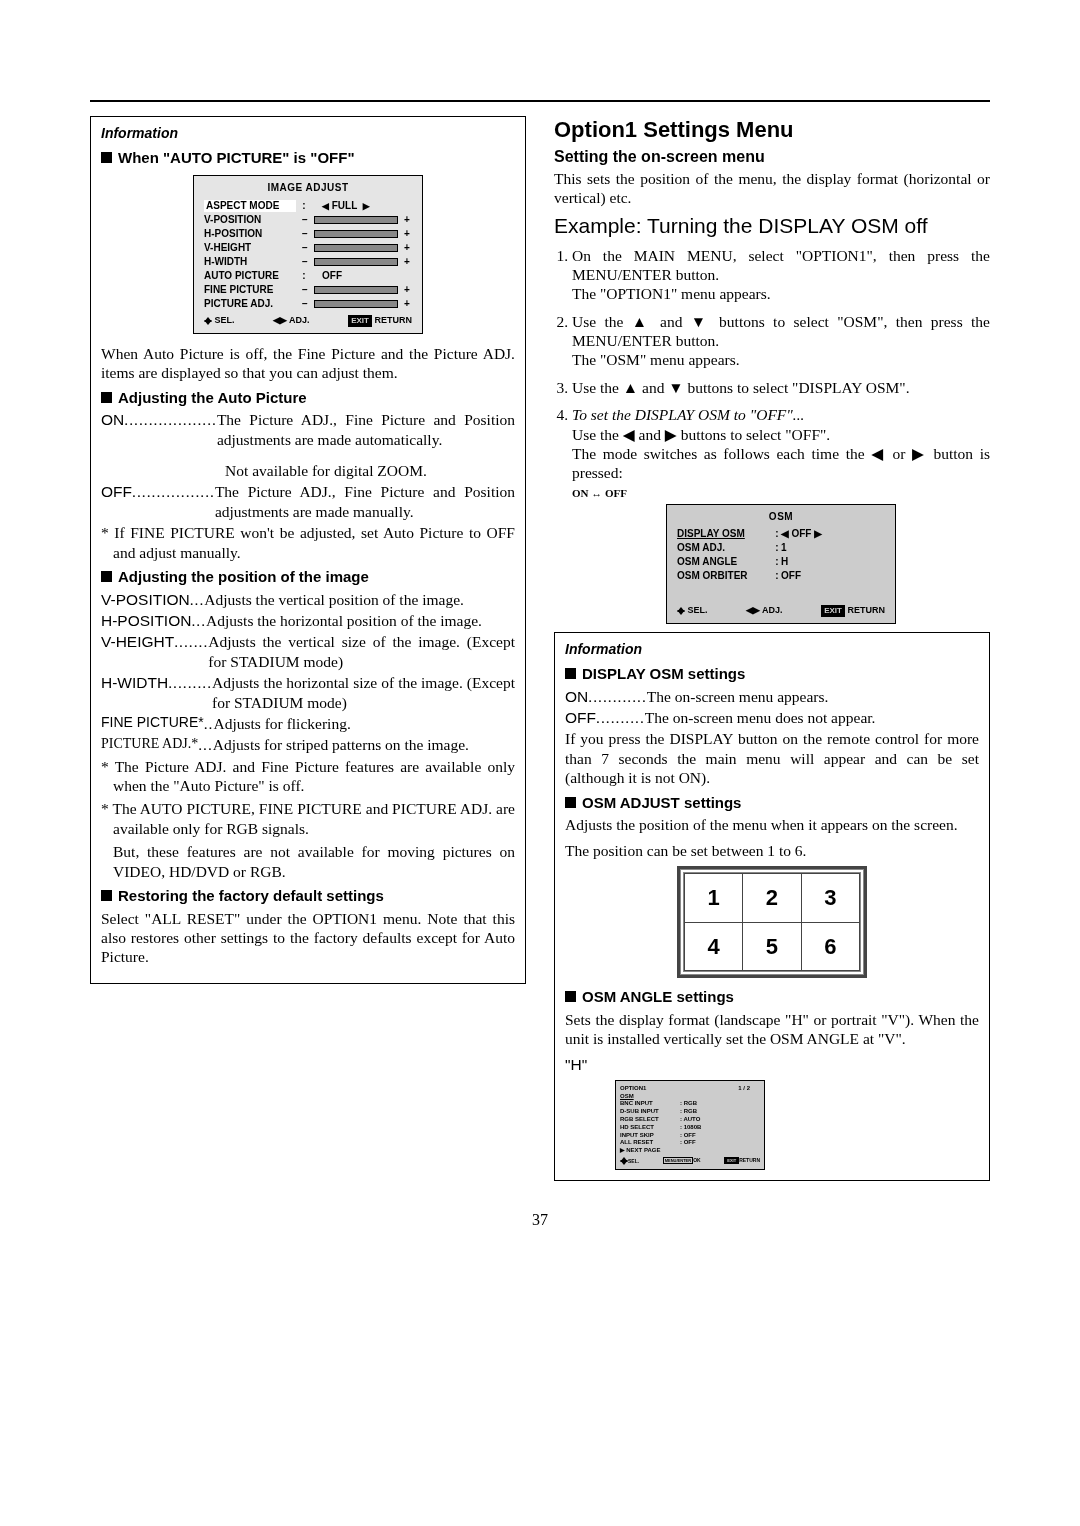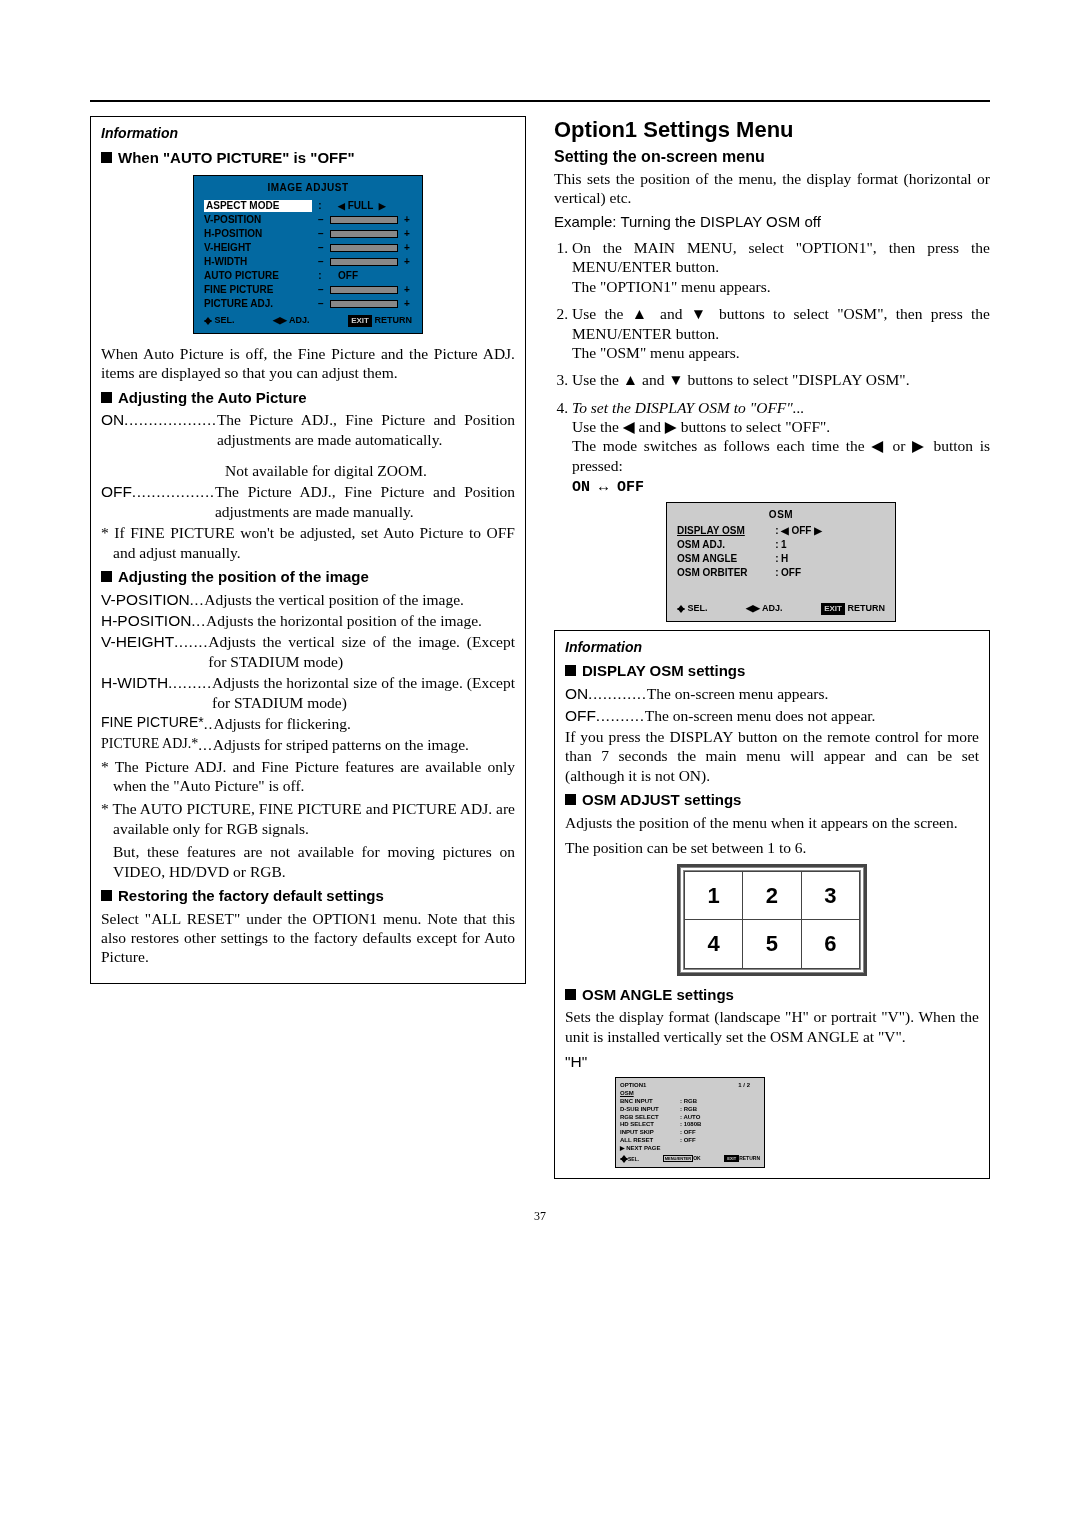--- a/index.html
+++ b/index.html
@@ -15,50 +15,50 @@
   .h2 { font-family:Arial,Helvetica,sans-serif; font-weight:700; font-size:16px; margin-bottom:2px; }
   p { margin-bottom:6px; text-align:justify; }
   .dl { display:flex; margin-bottom:2px; }
   .dl .t { white-space:nowrap; }
   .dl .dots { flex:0 0 auto; letter-spacing:1px; }
   .dl .d { flex:1; text-align:justify; }
   .dl-cont { padding-left:124px; text-align:justify; margin-bottom:2px;margin-top:12px; }
   .note { text-align:justify; margin-bottom:4px; }
   .star { padding-left:12px; text-indent:-12px; }
   .boxed { border:1px solid #000; padding:8px 10px 10px 10px; }
-  .osd { background:#0369a1; border:1px solid #000; padding:6px 10px; font-family:Arial,Helvetica,sans-serif; font-size:10px; font-weight:700; width:230px; margin:8px auto 10px auto; }
+  .osd { background:#e5e5e5; border:1px solid #000; padding:6px 10px; font-family:Arial,Helvetica,sans-serif; font-size:10px; font-weight:700; width:230px; margin:8px auto 10px auto; }
   .osd-title { text-align:center; margin-bottom:4px; letter-spacing:0.5px; }
   .osd-line { display:flex; align-items:center; gap:4px; height:14px; }
-  .osd-lbl { width:108px; }
+  .osd-lbl { width:92px; }
   .osd-lbl.hi { background:#fff; color:#000; padding:0 2px; display:inline-block; }
   .bar { flex:1; height:8px; background:#888; border:1px solid #000; position:relative; }
   .minus,.plus { width:10px; text-align:center; }
   .osd-val { flex:1; text-align:left; padding-left:10px; }
   .osd-ctrl { display:flex; justify-content:space-between; margin-top:4px; font-size:9px; }
   .exitbox { border:1px solid #000; padding:0 2px; background:#000; color:#ccc; font-size:8px; display:inline-block; }
   .osd2 { background:#ccc; border:1px solid #000; padding:6px 10px 6px 10px; font-family:Arial,Helvetica,sans-serif; font-size:10px; font-weight:700; width:230px; margin:4px auto 8px auto; height:120px; position:relative; }
   .osd2-line { display:flex; height:14px; }
   .osd2-lbl { width:96px; }
   .osd2-lbl.hi { text-decoration:underline; }
   .osd2-v { flex:1; }
   .osd2-ctrl { position:absolute; bottom:6px; left:10px; right:10px; display:flex; justify-content:space-between; font-size:9px; }
   ol { padding-left:18px; margin-bottom:6px; }
   ol li { margin-bottom:8px; text-align:justify; }
-  .onoff { font-family:Liberation Mono, monospace; font-size:15px; font-weight:700; margin-top:4px; }
+  .onoff { font-family:Liberation Serif, serif; font-size:11px; font-weight:700; margin-top:4px; }
   .grid6 { border:3px solid #444; width:190px; margin:6px auto 10px auto; }
   .grid6 .inner { border:4px double #888; }
   .grid6 table { border-collapse:collapse; width:100%; }
   .grid6 td { border:1px solid #444; text-align:center; font-family:Arial,Helvetica,sans-serif; font-size:22px; font-weight:700; padding:10px 0; }
   .tinyosd { background:#ccc; border:1px solid #000; width:150px; font-family:Arial,Helvetica,sans-serif; font-size:6px; font-weight:700; padding:4px; margin:4px 0 0 50px; line-height:1.3; }
   .tinyosd .tt { text-align:right; padding-right:10px; }
   .tinyosd .row { display:flex; }
   .tinyosd .l { width:60px; }
   .tinyosd .l.hi { text-decoration:underline; }
   .tinyosd .ctrl { display:flex; justify-content:space-between; margin-top:2px; font-size:5px; }
-  .pagenum { text-align:center; font-size:12px; margin-top:30px; }
+  .pagenum { text-align:center; font-size:16px; margin-top:30px; }
   .tri-l::before { content:"◀"; font-size:9px; }
   .tri-r::before { content:"▶"; font-size:9px; }
   .colon { width:8px; text-align:center; }
   .updn::before { content:""; display:inline-block; width:0; height:0; border-left:4px solid transparent; border-right:4px solid transparent; border-bottom:5px solid #000; vertical-align:1px;}
   .updn::after { content:""; display:inline-block; width:0; height:0; border-left:4px solid transparent; border-right:4px solid transparent; border-top:5px solid #000; margin-left:-8px; vertical-align:-2px;}
 </style>
 </head>
 <body>
 
 <div class="page">
@@ -180,21 +180,21 @@
 
         <div class="sec-hd"><span class="sq"></span><span>Restoring the factory default settings</span></div>
         <p>Select "ALL RESET" under the OPTION1 menu. Note that this also restores other settings to the factory defaults except for Auto Picture.</p>
       </div>
     </div>
 
     <div class="col">
       <div class="h1">Option1 Settings Menu</div>
       <div class="h2">Setting the on-screen menu</div>
       <p>This sets the position of the menu, the display format (horizontal or vertical) etc.</p>
-      <p style="font-family:Arial,Helvetica,sans-serif;font-size:15px">Example: Turning the DISPLAY OSM off</p>
+      <p style="font-family:Arial,Helvetica,sans-serif;font-size:21px">Example: Turning the DISPLAY OSM off</p>
       <ol>
         <li><span>On the MAIN MENU, select "OPTION1", then press the MENU/ENTER button.</span><br><span>The "OPTION1" menu appears.</span></li>
         <li><span>Use the ▲ and ▼ buttons to select "OSM", then press the MENU/ENTER button.</span><br><span>The "OSM" menu appears.</span></li>
         <li><span>Use the ▲ and ▼ buttons to select "DISPLAY OSM".</span></li>
         <li><em>To set the DISPLAY OSM to "OFF"...</em><br><span>Use the ◀ and ▶ buttons to select "OFF".</span><br><span>The mode switches as follows each time the ◀ or ▶ button is pressed:</span>
           <div class="onoff">ON ↔ OFF</div>
           <div class="osd2">
             <div class="osd-title">OSM</div>
             <div id="osd2-body">
                 <div class="osd2-line">

